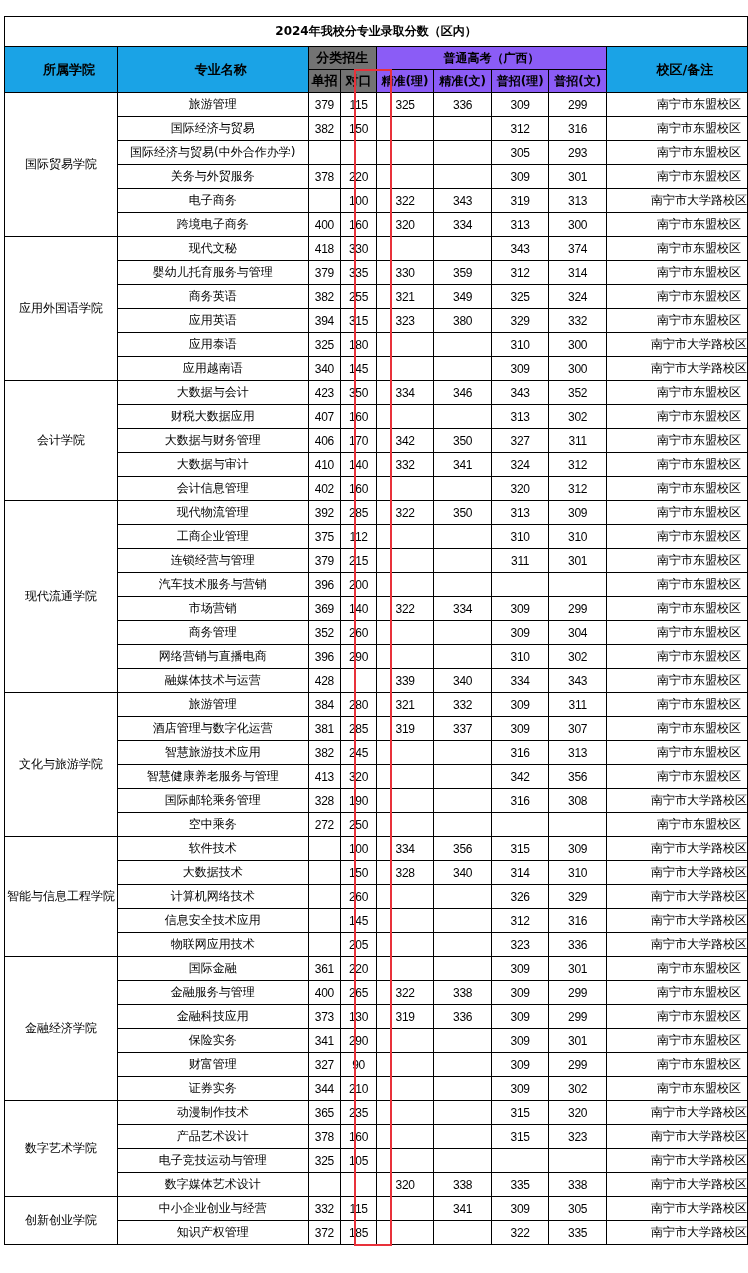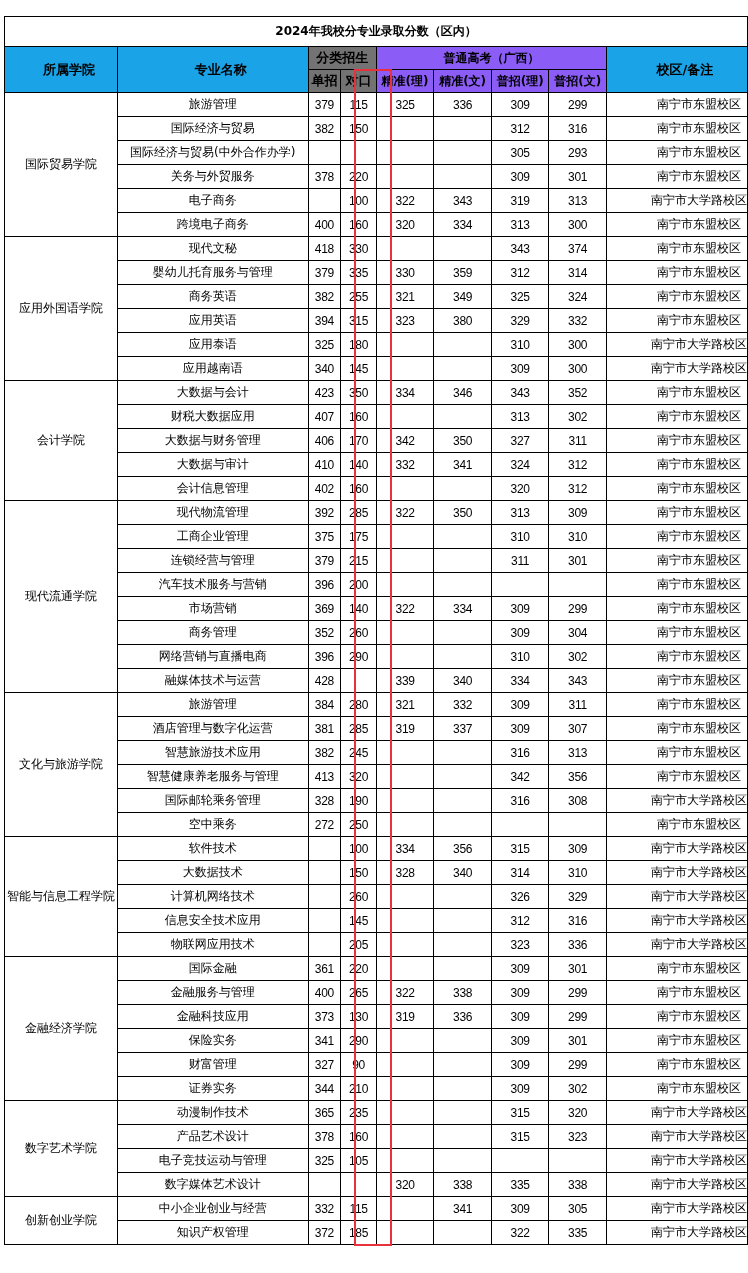--- a/index.html
+++ b/index.html
@@ -238,21 +238,21 @@
           <td class="num">285</td>
           <td class="num">322</td>
           <td class="num">350</td>
           <td class="num">313</td>
           <td class="num">309</td>
           <td class="campus">南宁市东盟校区</td>
         </tr>
         <tr class="data">
           <td class="major">工商企业管理</td>
           <td class="num">375</td>
-          <td class="num">175</td>
+          <td class="num">112</td>
           <td class="num"></td>
           <td class="num"></td>
           <td class="num">310</td>
           <td class="num">310</td>
           <td class="campus">南宁市东盟校区</td>
         </tr>
         <tr class="data">
           <td class="major">连锁经营与管理</td>
           <td class="num">379</td>
           <td class="num">215</td>

